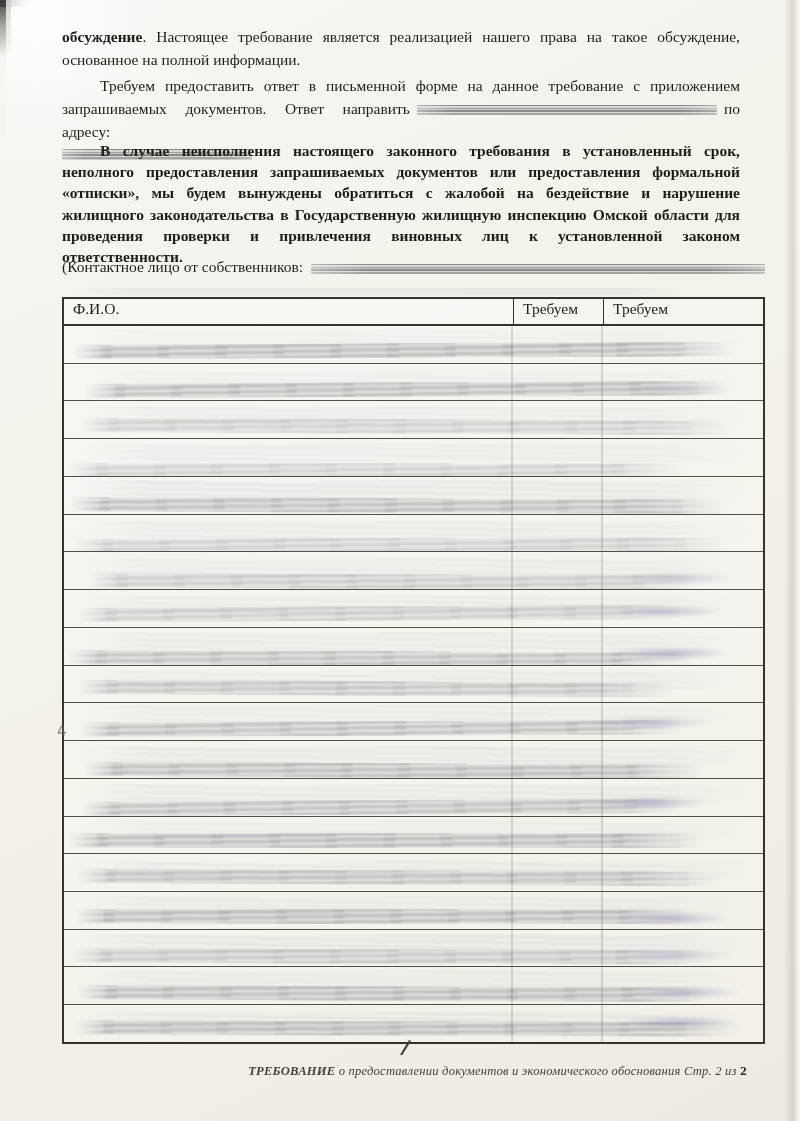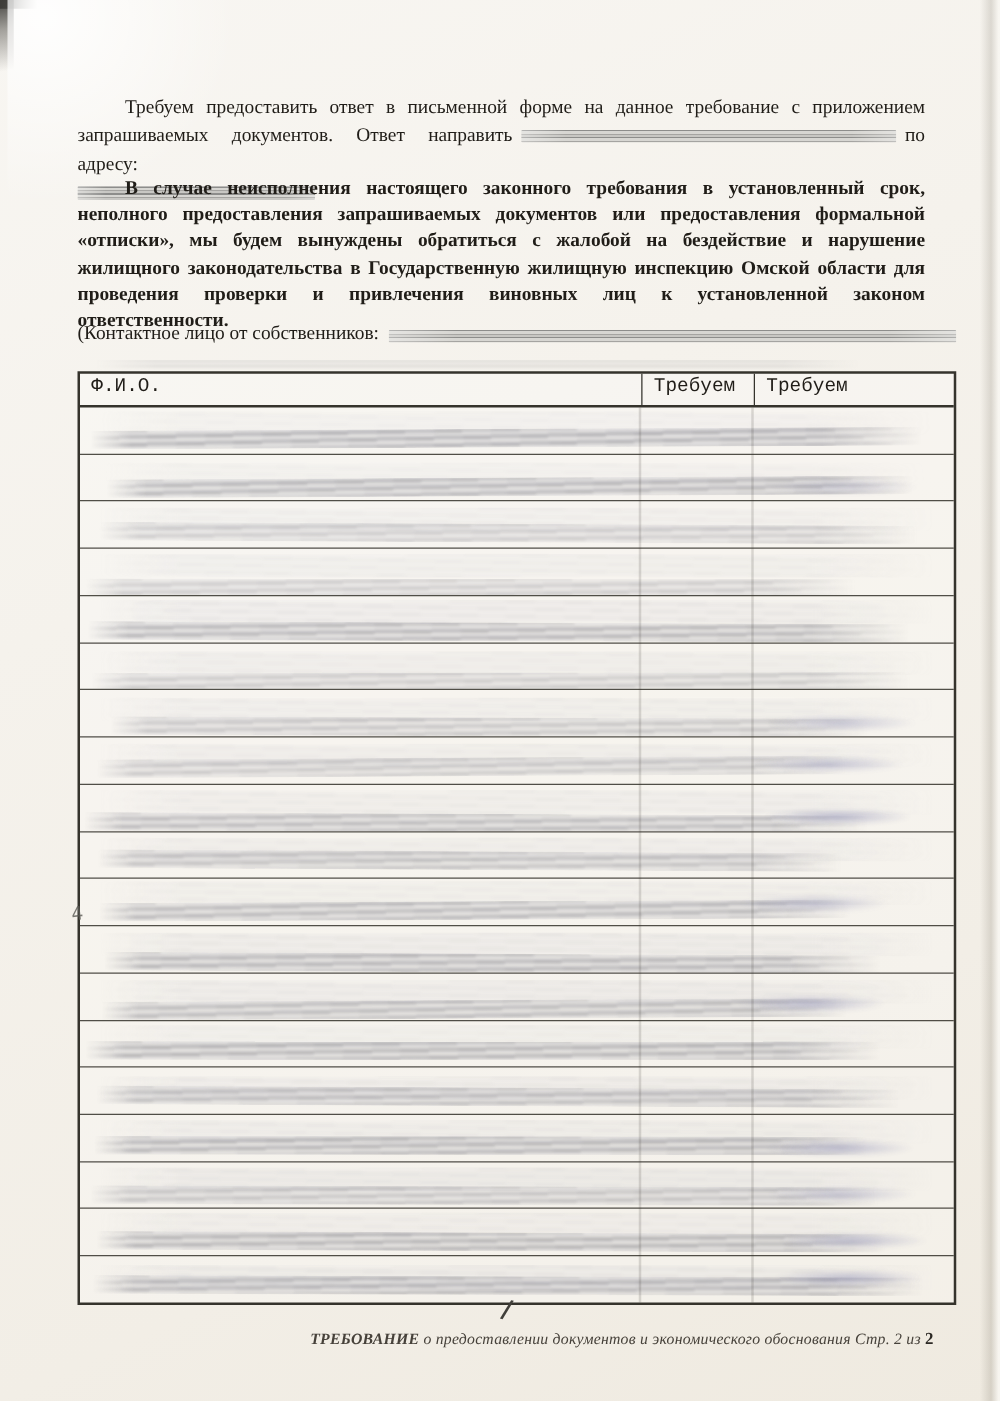--- a/index.html
+++ b/index.html
@@ -41,21 +41,21 @@
   .pre-smudge{position:absolute;top:288px;left:76px;width:612px;height:8px;opacity:.4;
     background:repeating-linear-gradient(180deg,rgba(120,120,125,.55) 0 1.5px,rgba(210,210,212,.3) 1.5px 4px);
     filter:blur(1.2px);
     -webkit-mask:linear-gradient(90deg,transparent,#000 8% 90%,transparent);
             mask:linear-gradient(90deg,transparent,#000 8% 90%,transparent);}
   
   .sigtable{position:absolute;top:297px;left:62px;width:703px;height:747px;
     border:2.2px solid #35332c;box-sizing:border-box;display:flex;flex-direction:column;
     background:rgba(255,255,255,.25);}
   .thead{display:flex;flex:none;height:25px;border-bottom:2px solid #35332c;font-size:15.5px;}
-  .th{padding:1px 0 0 9px;box-sizing:border-box;font-family:Liberation Mono, monospace;}
+  .th{padding:1px 0 0 9px;box-sizing:border-box;}
   .th.c1{width:449px;}
   .th.c2{width:90px;border-left:1.8px solid #35332c;}
   .th.c3{flex:1;border-left:1.8px solid #35332c;}
   .tbody{position:relative;flex:1;display:flex;flex-direction:column;}
   .colghost{position:absolute;top:0;bottom:0;width:1.5px;background:rgba(55,52,45,.16);z-index:3;}
   .g1{left:447px;} .g2{left:537px;}
   .trow{position:relative;flex:1;border-bottom:1.8px solid rgba(50,48,41,.85);overflow:hidden;}
   .trow:last-child{border-bottom:none;}
   
   .smudge{position:absolute;pointer-events:none;}
@@ -85,20 +85,21 @@
 </head>
 <body>
 
 <div class="page">
 
   <div class="corner-dark"></div>
   <div class="corner-dark2"></div>
   <div class="wash-tl"></div>
   <div class="edge-right"></div>
 
+  <p class="para" id="p1"><b>обсуждение</b><span>. Настоящее требование является реализацией нашего права на такое обсуждение, основанное на полной информации.</span></p>
 
   <p class="para indent" id="p2"><span>Требуем предоставить ответ в письменной форме на данное требование с приложением запрашиваемых документов. Ответ направить</span><span class="redact w300"></span><span>по адресу:</span><span class="redact w190"></span></p>
 
   <p class="para indent" id="p3">В случае неисполнения настоящего законного требования в установленный срок, неполного предоставления запрашиваемых документов или предоставления формальной «отписки», мы будем вынуждены обратиться с жалобой на бездействие и нарушение жилищного законодательства в Государственную жилищную инспекцию Омской области для проведения проверки и привлечения виновных лиц к установленной законом ответственности.</p>
 
   <p id="contact">
       <span>(Контактное лицо от собственников:</span>
       <span class="redact fill"></span>
     </p>
 

